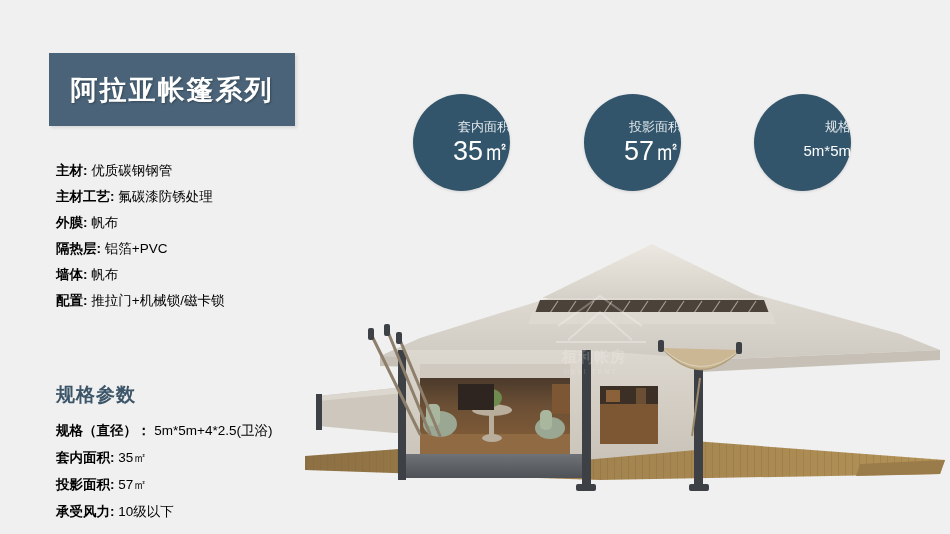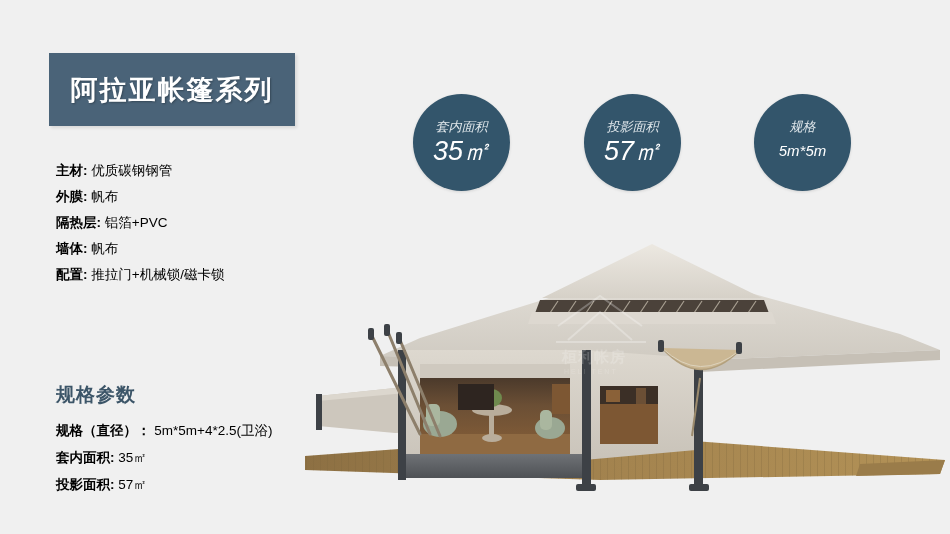--- a/index.html
+++ b/index.html
@@ -38,23 +38,22 @@
     color:#6b6b6b;
   }
   .spec-label{color:#000000;font-weight:bold;}
   .spec-value{color:#000000;font-weight:normal;}
   #size-block .spec-row{font-size:13.5px;line-height:27px;}
 
   
   .circle{
     position:absolute;width:97px;height:97px;border-radius:50%;
     background:#33556b;
-    display:flex;flex-direction:column;align-items:center;justify-content:center;
+    display:flex;flex-direction:column;align-items:flex-end;justify-content:center;
     box-shadow:0 1px 3px rgba(0,0,0,0.12);
-    font-style:italic;
   }
   .circle .c-label{
     color:#dfe6ea;font-size:13px;line-height:15px;margin-bottom:2px;white-space:nowrap;
   }
   .circle .c-value{
     color:#ffffff;font-size:27px;line-height:30px;font-weight:400;white-space:nowrap;
   }
   .circle.small-value .c-value{font-size:15px;}
   #circle-1{left:413px;top:94px;}
   #circle-2{left:584px;top:94px;}
@@ -76,20 +75,24 @@
     <span class="title-text">阿拉亚帐篷系列</span>
   </div>
 
   <div class="spec-block" id="product-block">
 
     <div class="spec-row">
       <span class="spec-label">主材:</span>
       <span class="spec-value">优质碳钢钢管</span>
     </div>
     <div class="spec-row">
+      <span class="spec-label">主材工艺:</span>
+      <span class="spec-value">氟碳漆防锈处理</span>
+    </div>
+    <div class="spec-row">
       <span class="spec-label">外膜:</span>
       <span class="spec-value">帆布</span>
     </div>
     <div class="spec-row">
       <span class="spec-label">隔热层:</span>
       <span class="spec-value">铝箔+PVC</span>
     </div>
     <div class="spec-row">
       <span class="spec-label">墙体:</span>
       <span class="spec-value">帆布</span>
@@ -107,20 +110,24 @@
       <span class="spec-label">规格（直径）：</span>
       <span class="spec-value">5m*5m+4*2.5(卫浴)</span>
     </div>
     <div class="spec-row">
       <span class="spec-label">套内面积:</span>
       <span class="spec-value">35㎡</span>
     </div>
     <div class="spec-row">
       <span class="spec-label">投影面积:</span>
       <span class="spec-value">57㎡</span>
+    </div>
+    <div class="spec-row">
+      <span class="spec-label">承受风力:</span>
+      <span class="spec-value">10级以下</span>
     </div>
   </div>
 
   <div class="circle" id="circle-1">
     <span class="c-label">套内面积</span>
     <span class="c-value">35㎡</span>
   </div>
   <div class="circle" id="circle-2">
     <span class="c-label">投影面积</span>
     <span class="c-value">57㎡</span>

